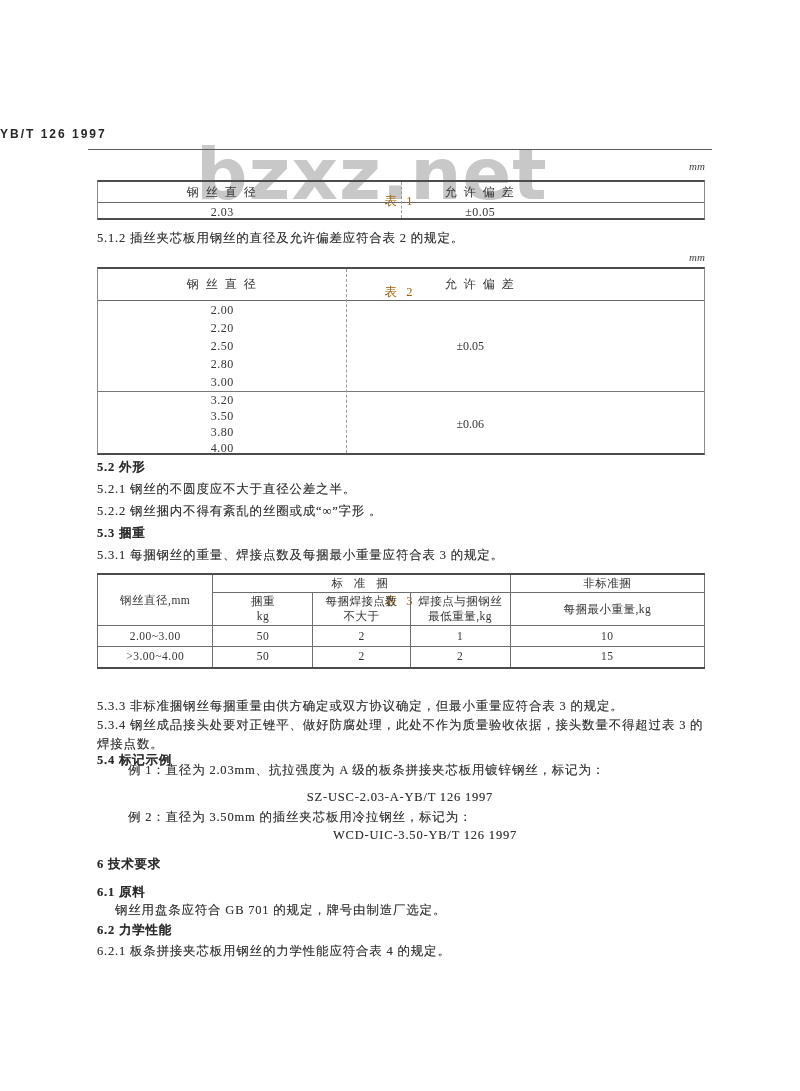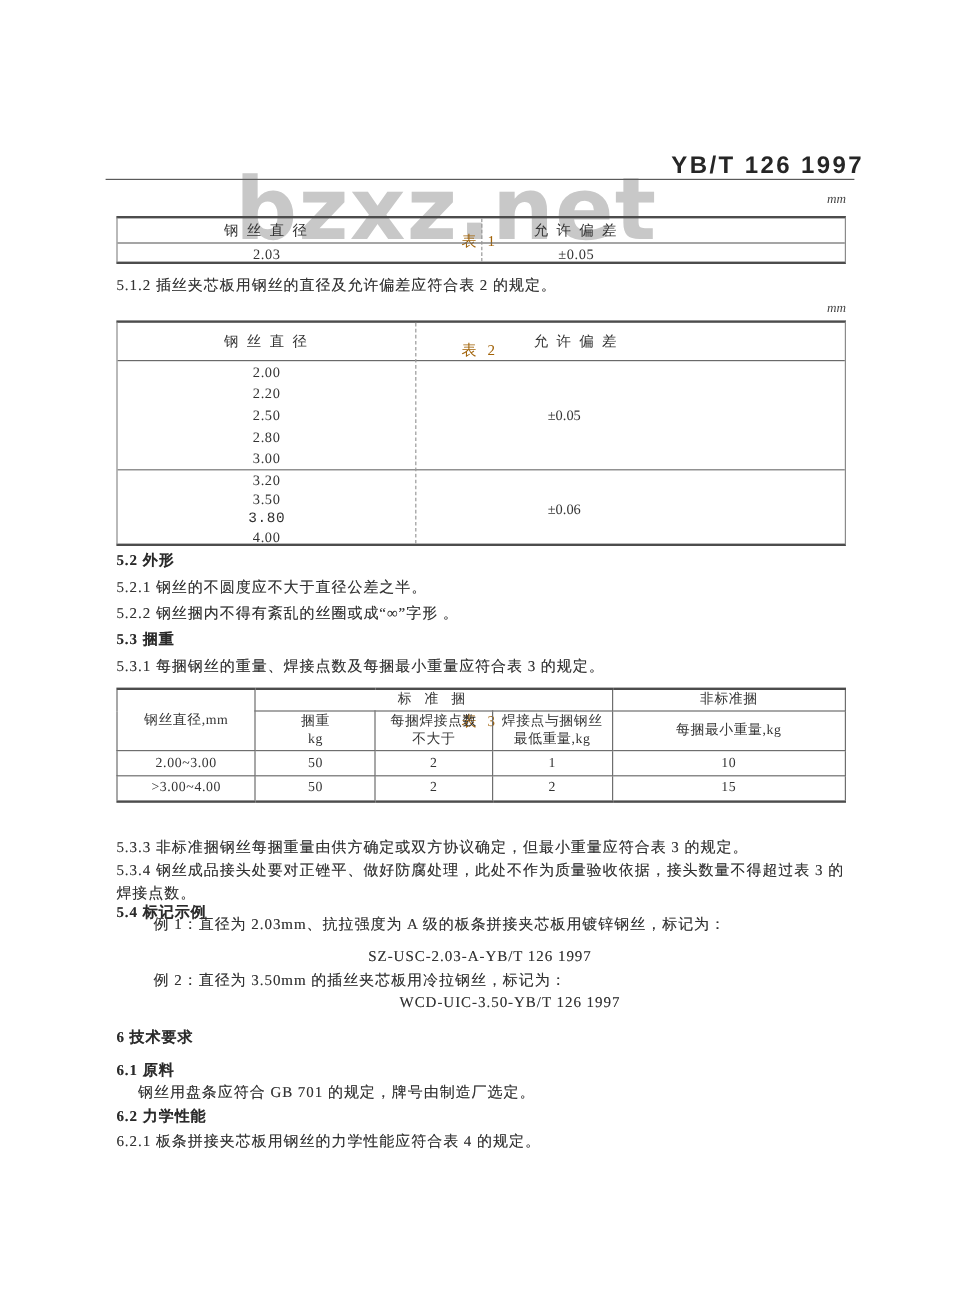--- a/index.html
+++ b/index.html
@@ -19,23 +19,23 @@
     font-weight:bold;
     font-size:72px;line-height:104px;
     color:#c8c8c8;
     letter-spacing:1px;
     z-index:0;
     user-select:none;
   }
   .content{position:absolute;inset:0;z-index:1;}
   .doc-title{
     position:absolute;left:0;top:127px;width:720px;
-    text-align:right;
+    text-align:left;
     font-family:"Liberation Sans","DejaVu Sans",sans-serif;
-    font-weight:bold;font-size:20px;letter-spacing:2px;
+    font-weight:bold;font-size:12px;letter-spacing:2px;
     color:#262626;
   }
   .title-rule{
     position:absolute;left:88px;top:149px;width:624px;height:0;
     border-top:1.5px solid #5a5a5a;
   }
   .tbl-caption{
     position:absolute;left:0;width:800px;text-align:center;
     font-size:12.5px;letter-spacing:3px;color:#a16207;margin-top:34px;
   }
@@ -133,21 +133,21 @@
           <div class="diam-row" style="height:18px;line-height:18px;">2.50</div>
           <div class="diam-row" style="height:18px;line-height:18px;">2.80</div>
           <div class="diam-row" style="height:18px;line-height:18px;">3.00</div>
         </div>
         <div class="dev-col">±0.05</div>
       </div>
       <div class="t2-group g2">
         <div class="diam-col">
           <div class="diam-row" style="height:16px;line-height:16px;">3.20</div>
           <div class="diam-row" style="height:16px;line-height:16px;">3.50</div>
-          <div class="diam-row" style="height:16px;line-height:16px;font-family:Liberation Mono, monospace;">3.80</div>
+          <div class="diam-row" style="height:16px;line-height:16px;">3.80</div>
           <div class="diam-row" style="height:16px;line-height:16px;">4.00</div>
         </div>
         <div class="dev-col">±0.06</div>
       </div>
     </div>
 
     <div class="para head" style="top:459px;">5.2  外形</div>
     <div class="para" style="top:481px;">5.2.1  钢丝的不圆度应不大于直径公差之半。</div>
     <div class="para" style="top:503px;">5.2.2  钢丝捆内不得有紊乱的丝圈或成“∞”字形 。</div>
     <div class="para head" style="top:525px;">5.3  捆重</div>

